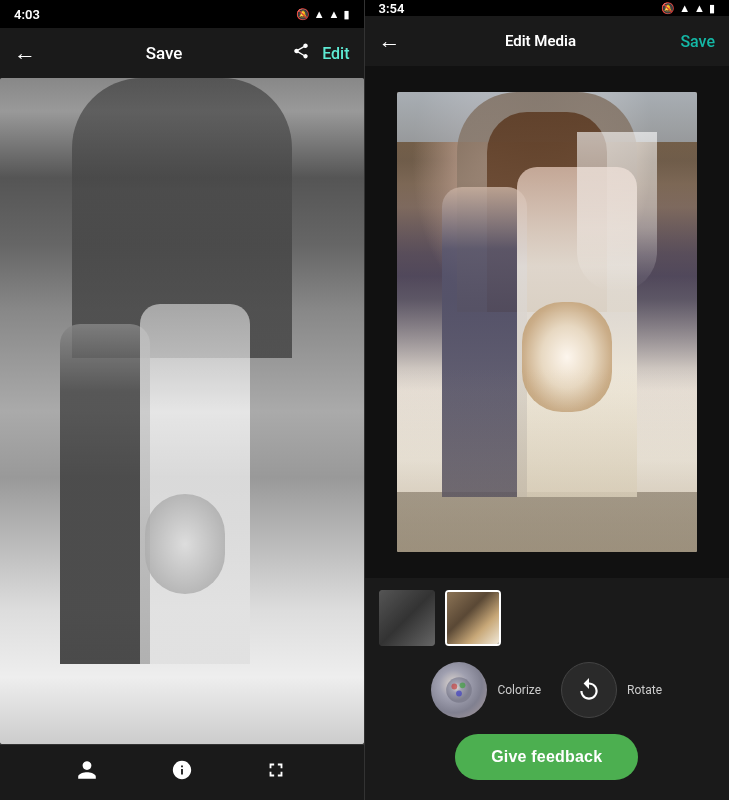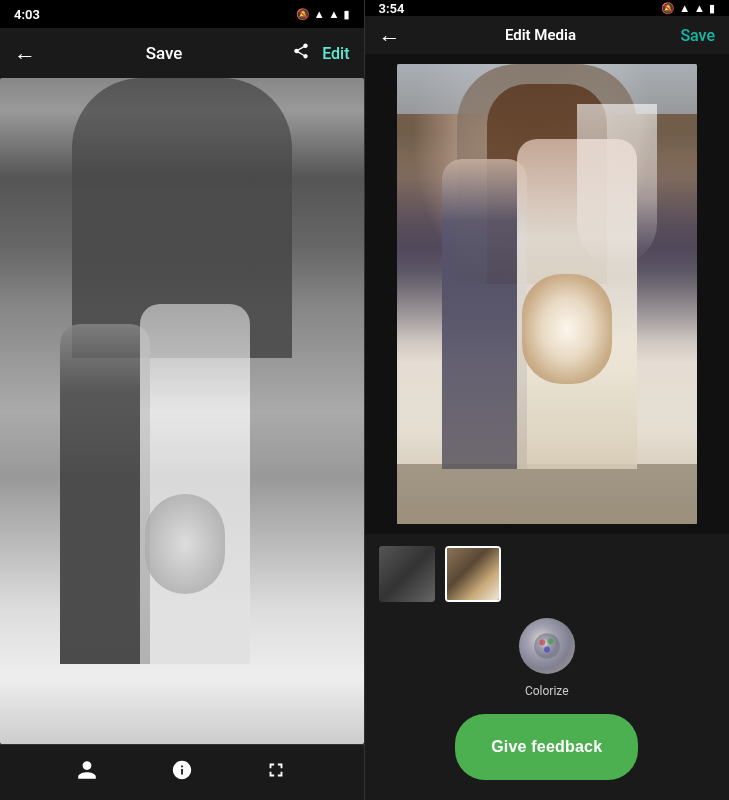--- a/index.html
+++ b/index.html
@@ -283,21 +283,22 @@
     
     .tools-row {
       display: flex;
       gap: 20px;
       justify-content: center;
       margin-bottom: 16px;
     }
 
     .tool-item {
       display: flex;
-      flex-direction: column;
+      flex-direction: row;
+      align-items: center;
       gap: 10px;
       cursor: pointer;
     }
 
     .tool-btn {
       width: 56px;
       height: 56px;
       border-radius: 50%;
       display: flex;
       align-items: center;
@@ -325,21 +326,21 @@
       display: flex;
       justify-content: center;
       padding-bottom: 8px;
     }
 
     .feedback-btn {
       background: #4caf50;
       color: #fff;
       border: none;
       border-radius: 30px;
-      padding: 24px 36px;
+      padding: 14px 36px;
       font-size: 16px;
       font-weight: 600;
       cursor: pointer;
       letter-spacing: 0.2px;
     }
 
     .divider {
       width: 1px;
       height: 800px;
       background: #333;
@@ -472,20 +473,28 @@
             </defs>
             <circle cx="12" cy="12" r="11" fill="url(#cg)"></circle>
             <circle cx="8" cy="9" r="2.5" fill="#c04040" opacity="0.7"></circle>
             <circle cx="15" cy="8" r="2.5" fill="#40a040" opacity="0.7"></circle>
             <circle cx="12" cy="15" r="2.5" fill="#4040c0" opacity="0.7"></circle>
           </svg>
         </div>
         <span class="tool-label">Colorize</span>
       </div>
 
+      <div class="tool-item">
+        <div class="tool-btn rotate">
+          <svg width="26" height="26" viewBox="0 0 24 24" fill="white">
+            <path d="M12 5V1L7 6l5 5V7c3.31 0 6 2.69 6 6s-2.69 6-6 6-6-2.69-6-6H4c0 4.42 3.58 8 8 8s8-3.58 8-8-3.58-8-8-8z"></path>
+          </svg>
+        </div>
+        <span class="tool-label">Rotate</span>
+      </div>
     </div>
 
     <div class="feedback-btn-container">
       <button class="feedback-btn">Give feedback</button>
     </div>
 
   </div>
 </div>
 
 </body></html>

